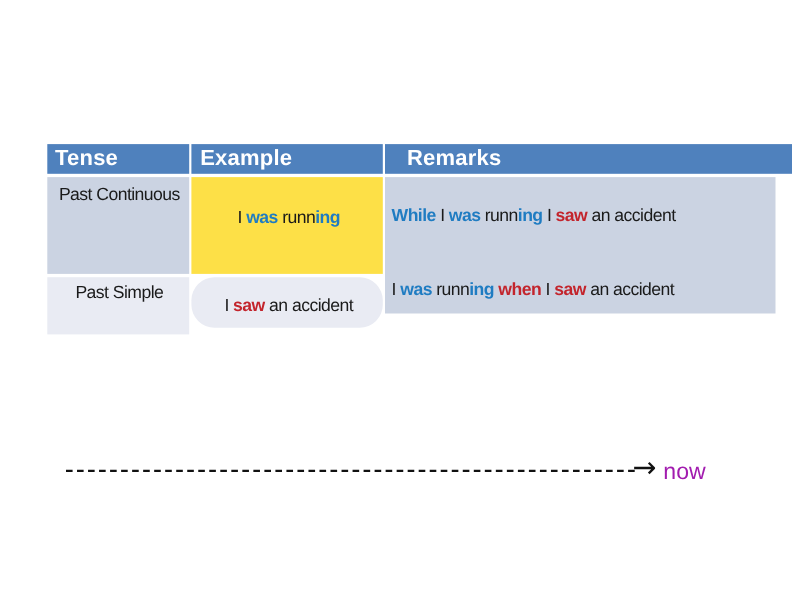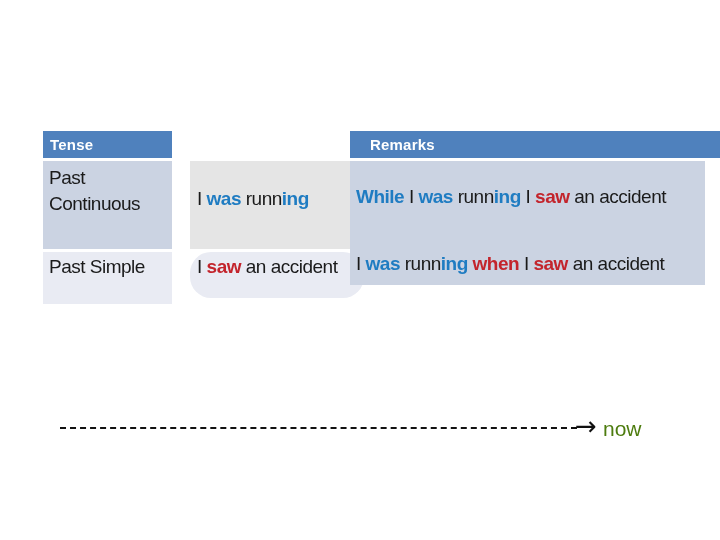--- a/index.html
+++ b/index.html
@@ -5,66 +5,69 @@
   html,body{margin:0;padding:0;}
   body{
     width:720px;height:540px;background:#ffffff;position:relative;overflow:hidden;
     font-family:"Liberation Sans","DejaVu Sans",sans-serif;
   }
   .slide{position:absolute;left:0;top:0;width:720px;height:540px;background:#fff;}
 
   
   .cell{position:absolute;box-sizing:border-box;}
   .hcell{
-    color:#ffffff;font-weight:bold;font-size:15px;letter-spacing:0.2px;
+    color:#ffffff;font-weight:bold;font-size:20px;letter-spacing:0.2px;
     display:flex;align-items:center;
   }
   .h-tense  {left:43px; top:131px;width:129px;height:27px;padding-left:7px;}
   .h-example{left:174px;top:131px;width:174px;height:27px;padding-left:8px;}
   .h-remarks{left:350px;top:131px;width:426px;height:27px;padding-left:20px;}
 
-  .bcell{font-size:19px;letter-spacing:-0.5px;color:#1a1a1a;line-height:26px;}
+  .bcell{font-size:16px;letter-spacing:-0.5px;color:#1a1a1a;line-height:26px;text-align:center;}
   .c-tense1  {left:43px; top:161px;width:129px;height:88px;padding:4px 4px 0 6px;}
   .c-example1{left:174px;top:161px;width:174px;height:88px;padding:25px 4px 0 7px;}
   .c-tense2  {left:43px; top:252px;width:129px;height:52px;padding:2px 4px 0 6px;}
-  .c-example2{left:190px;top:252px;width:174px;height:46px;padding:2px 4px 0 7px;border-radius:21px;}
+  .c-example2{left:174px;top:252px;width:174px;height:46px;padding:14px 4px 0 7px;border-radius:21px;}
   .c-remarks {left:350px;top:161px;width:355px;height:124px;}
   .remark-line{position:absolute;left:6px;white-space:nowrap;}
   .remark-1{top:23px;}
   .remark-2{top:90px;}
 
   
   .timeline-dash{
     position:absolute;left:60px;top:427px;width:517px;height:0;
     border-top:2px dashed #111111;
   }
   .timeline-arrow{
     position:absolute;left:575px;top:413px;font-size:26px;line-height:26px;
     color:#111111;font-family:"DejaVu Sans",sans-serif;font-weight:400;
   }
   .timeline-now{
-    position:absolute;left:603px;top:417px;font-size:21px;color:#4d7c0f;
+    position:absolute;left:603px;top:417px;font-size:21px;color:#a21caf;
   }
 </style>
 </head>
 <body>
 
 <div class="slide">
 
   <div class="cell hcell h-tense" style="background: rgb(79, 129, 189);">
     <span>Tense</span>
   </div>
+  <div class="cell hcell h-example" style="background: rgb(79, 129, 189);">
+    <span>Example</span>
+  </div>
   <div class="cell hcell h-remarks" style="background: rgb(79, 129, 189);">
     <span>Remarks</span>
   </div>
 
   <div class="cell bcell c-tense1" style="background: rgb(203, 211, 226);">
     <span>Past Continuous</span>
   </div>
-  <div class="cell bcell c-example1" style="background: #e5e5e5; margin-left: 16px;">
+  <div class="cell bcell c-example1" style="background: #fde047;">
     <span><span style="color: rgb(26, 26, 26);">I </span><span style="color: rgb(31, 124, 194); font-weight: 700;">was</span><span style="color: rgb(26, 26, 26);"> runn</span><span style="color: rgb(31, 124, 194); font-weight: 700;">ing</span></span>
   </div>
 
   <div class="cell bcell c-tense2" style="background: rgb(233, 235, 243);">
     <span>Past Simple</span>
   </div>
   <div class="cell bcell c-example2" style="background: rgb(233, 235, 243);">
     <span><span style="color: rgb(26, 26, 26);">I </span><span style="color: rgb(195, 36, 44); font-weight: 700;">saw</span><span style="color: rgb(26, 26, 26);"> an accident</span></span>
   </div>
 

